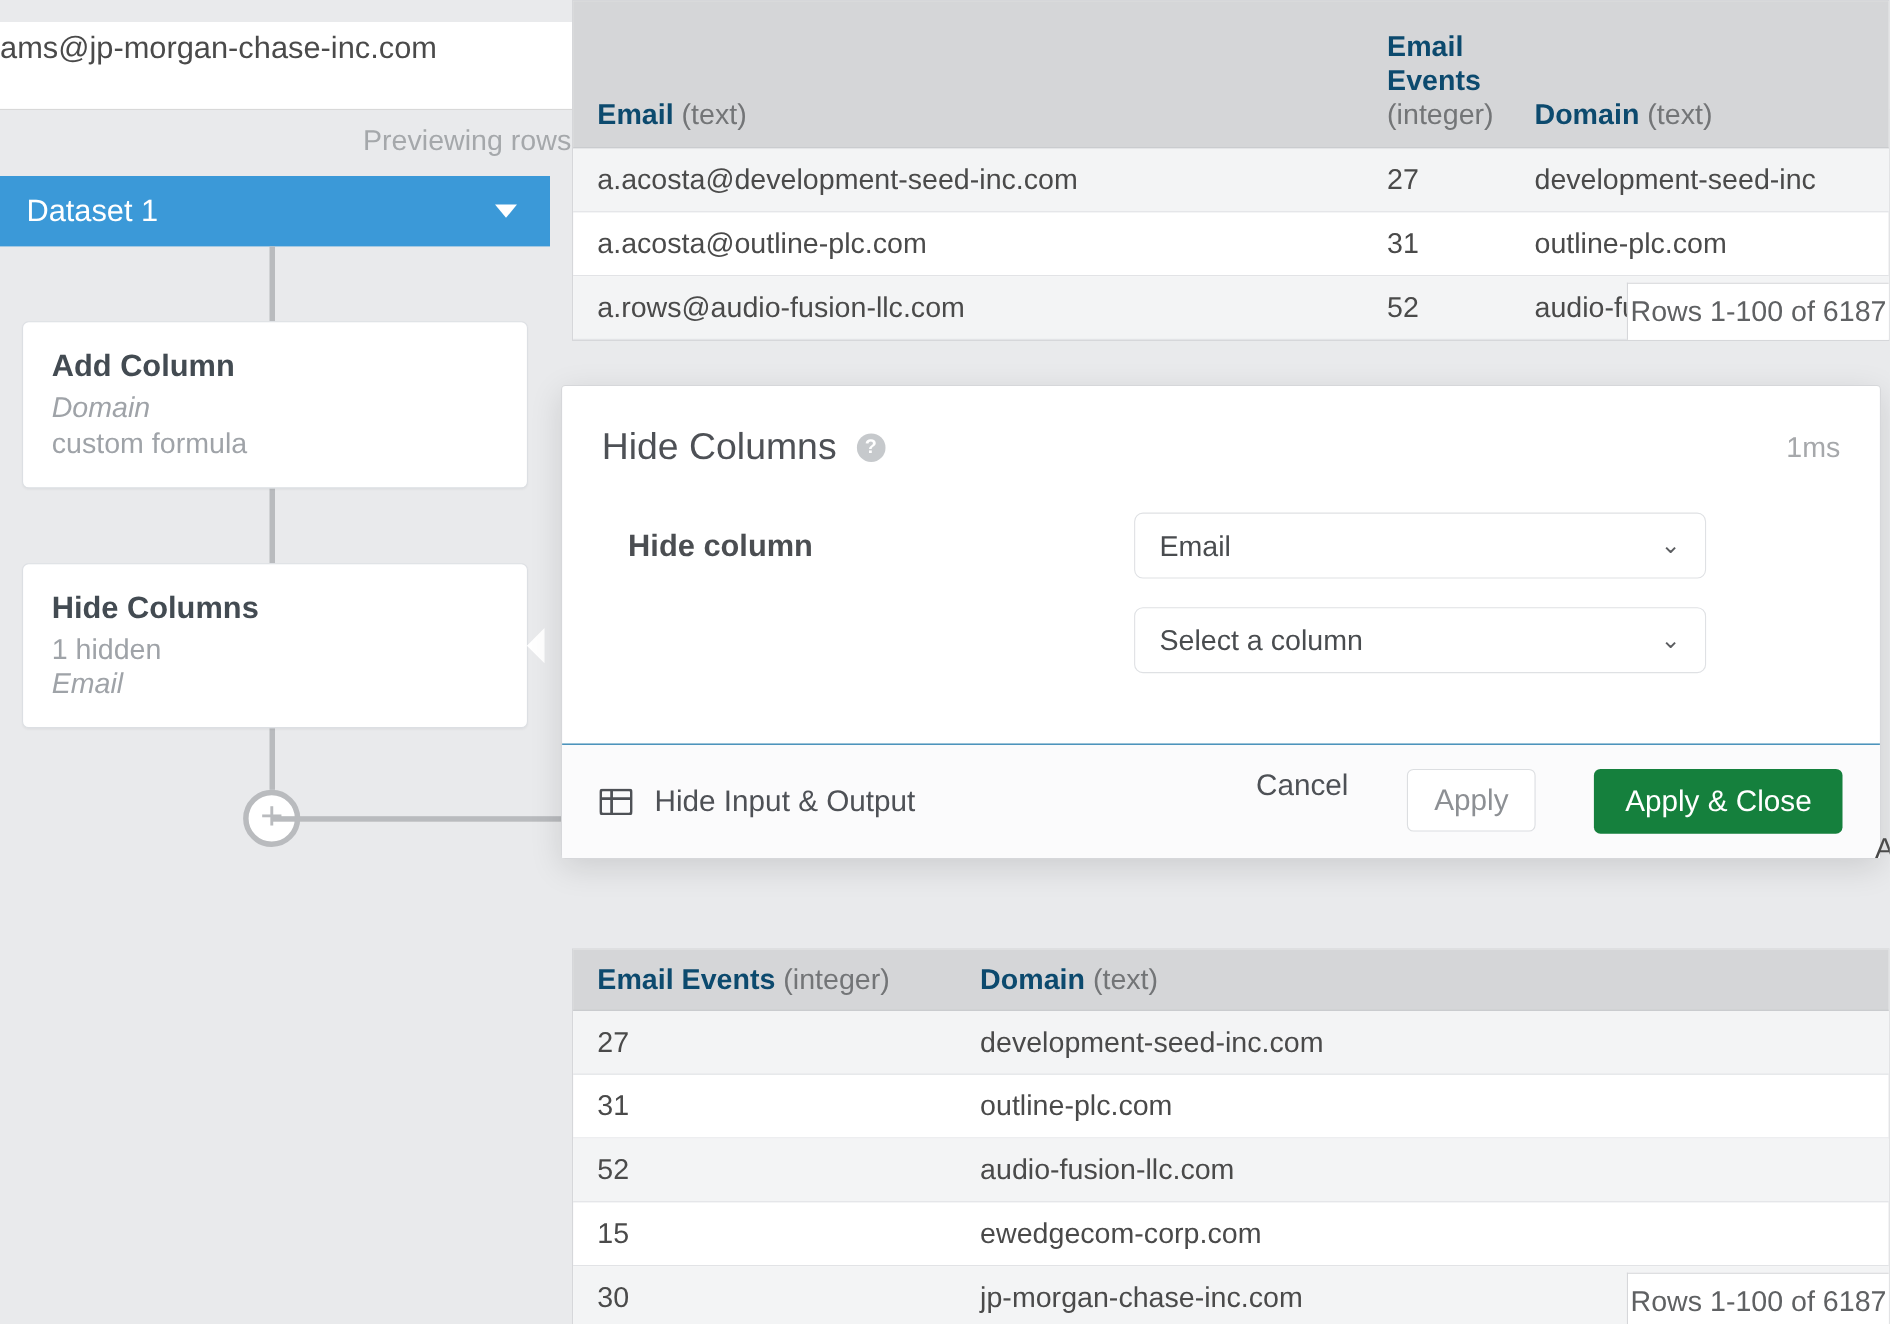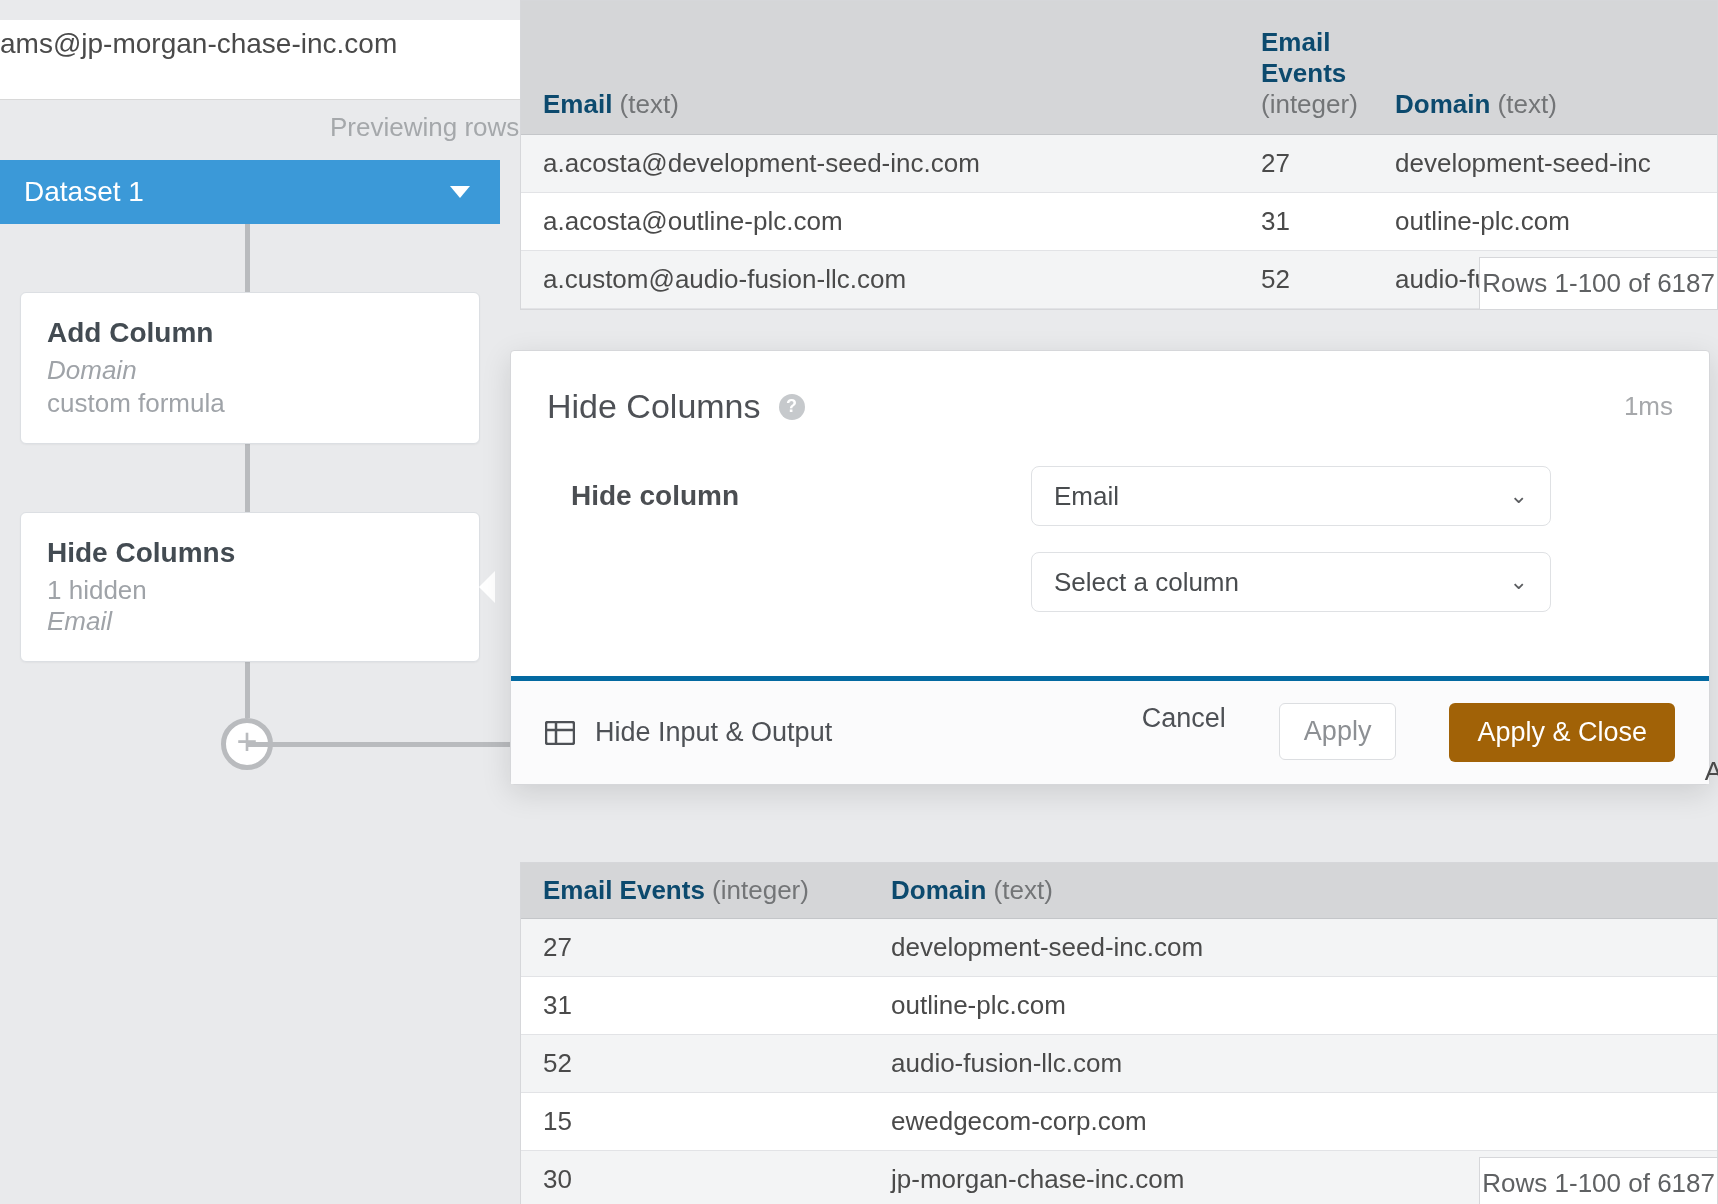--- a/index.html
+++ b/index.html
@@ -265,21 +265,21 @@
       color: #494c4f;
       cursor: pointer;
     }
     .select.placeholder { color: #494c4f; }
     .select .chev {
       font-size: 22px;
       color: #5b5d60;
     }
 
     .panel-footer {
-      border-top: 5px solid #0369a1;
+      border-top: 1px solid #0369a1;
       background: #fbfbfc;
       display: flex;
       align-items: center;
       justify-content: space-between;
       padding: 22px 34px;
     }
     .footer-left {
       display: flex;
       align-items: center;
       gap: 20px;
@@ -306,21 +306,21 @@
       color: #8d9094;
       border: 1px solid #dcdee1;
       border-radius: 6px;
       padding: 12px 24px;
       background: #fff;
       cursor: pointer;
     }
     .btn-primary {
       font-size: 27px;
       color: #fff;
-      background: #a16207;
+      background: #15803d;
       border-radius: 6px;
       padding: 14px 28px;
       cursor: pointer;
       border: none;
     }
 
     
     .preview-bottom {
       left: 520px;
       top: 862px;
@@ -408,21 +408,21 @@
       <div class="col-email">a.acosta@development-seed-inc.com</div>
       <div class="col-events">27</div>
       <div class="col-domain">development-seed-inc</div>
     </div>
     <div class="trow">
       <div class="col-email">a.acosta@outline-plc.com</div>
       <div class="col-events">31</div>
       <div class="col-domain">outline-plc.com</div>
     </div>
     <div class="trow">
-      <div class="col-email">a.custom@audio-fusion-llc.com</div>
+      <div class="col-email">a.rows@audio-fusion-llc.com</div>
       <div class="col-events">52</div>
       <div class="col-domain">audio-fusion-llc.com</div>
     </div>
   </div>
   <div class="row-count-badge">Rows 1-100 of 6187</div>
 </div>
 
 <div class="panel">
   <div class="panel-header">
     <div class="panel-title">

